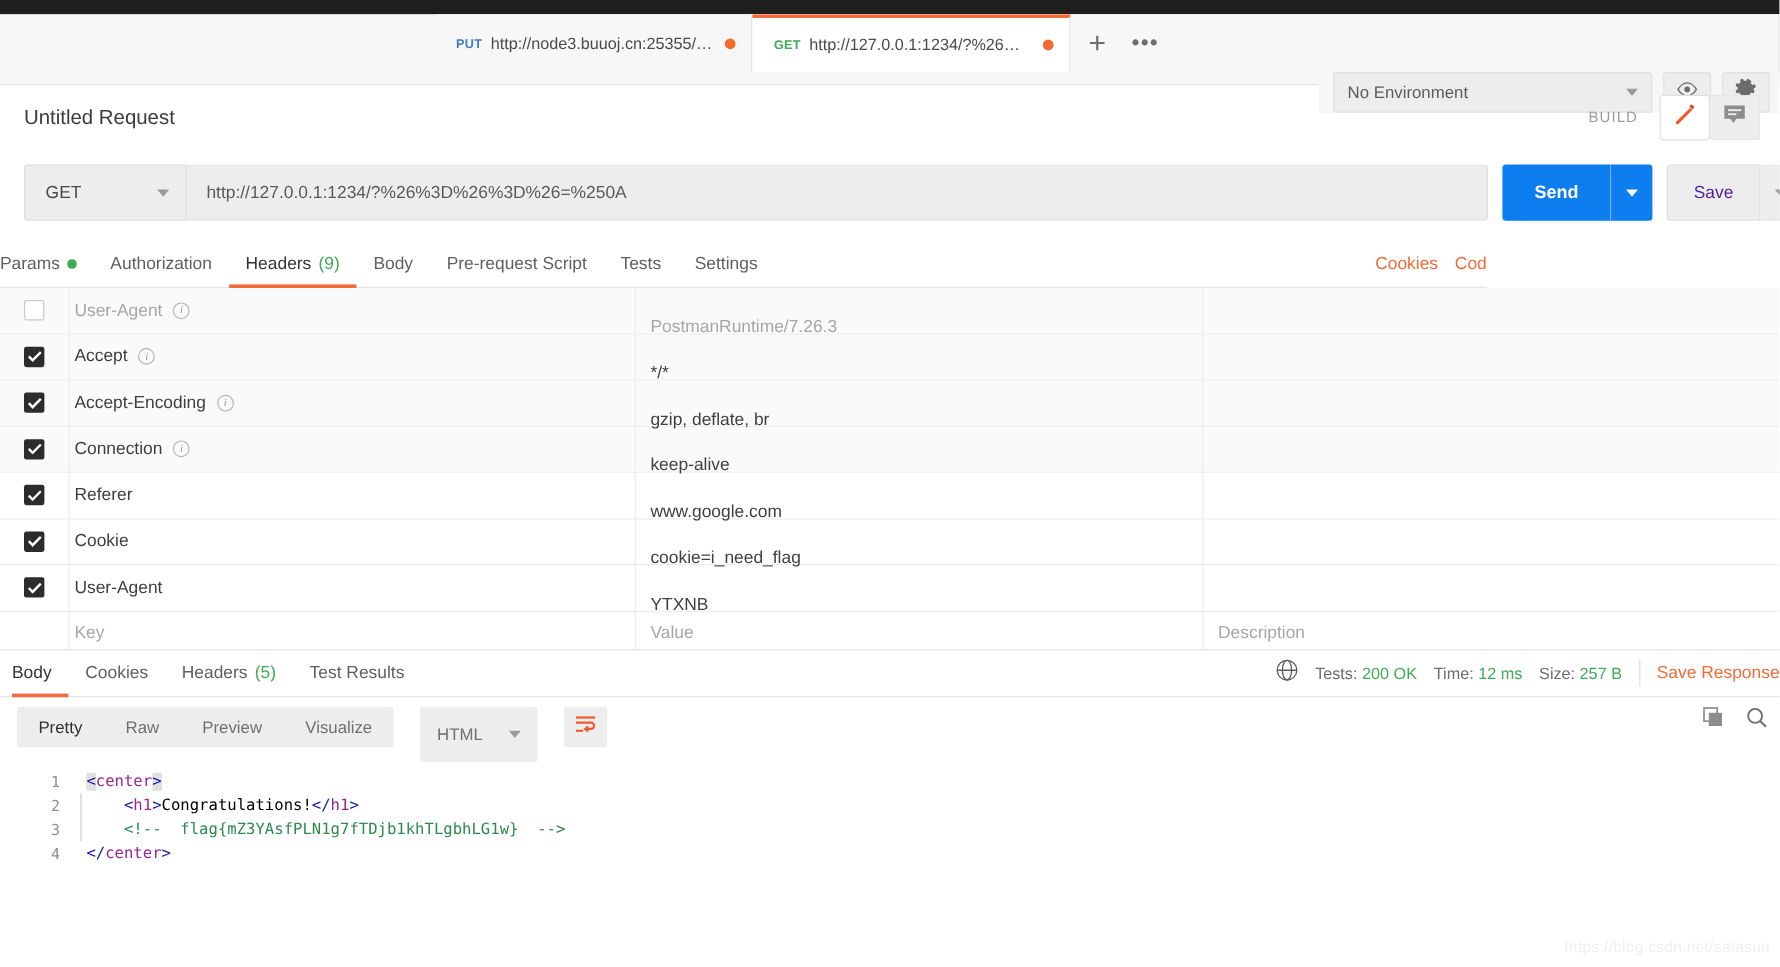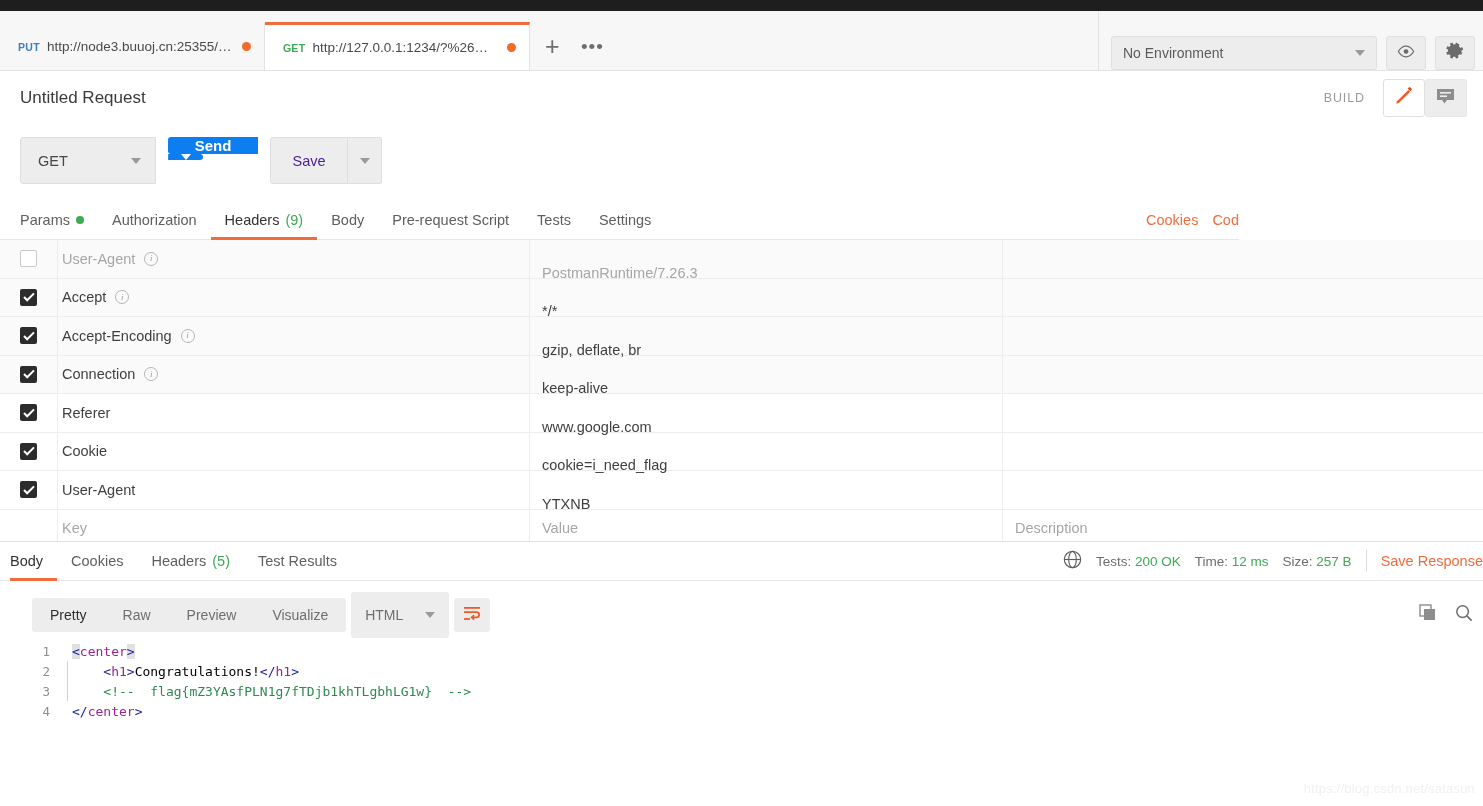--- a/index.html
+++ b/index.html
@@ -17,21 +17,21 @@
   .titlebar {
     position: absolute; left: 0; top: 0; width: 1483px; height: 12px;
     background: #1e1e1e;
   }
 
   
   .tabbar {
     position: absolute; left: 0; top: 12px; width: 1483px; height: 59px;
     background: #f7f7f7;
     border-bottom: 1px solid #e3e3e3;
-    display: flex; align-items: flex-end;
+    display: flex; align-items: flex-end; flex-direction: column;
   }
   .tabbar-left {
     width: 1121px; height: 59px; display: flex; align-items: flex-end;
     border-right: 1px solid #e3e3e3;
     background: #f7f7f7;
   }
   .tab {
     position: relative;
     height: 47px;
     display: flex; align-items: center; gap: 7px;
@@ -115,21 +115,21 @@
     width: 136px; background: #ededed; border: 1px solid #dedede;
     border-radius: 3px 0 0 3px; display: flex; align-items: center;
     justify-content: space-between; padding: 0 14px 0 17px; cursor: pointer;
   }
   .method-select .m { font-size: 14.5px; color: #474747; }
   .url-input {
     width: 1084px; background: #ededed; border: 1px solid #dedede; border-left: none;
     border-radius: 0 3px 3px 0; display: flex; align-items: center; padding: 0 16px;
     font-size: 14.5px; color: #5a5a5a; cursor: text;
   }
-  .send-wrap { margin-left: 12px; display: flex; flex-direction: column; }
+  .send-wrap { margin-left: 12px; display: flex; }
   .send-btn {
     width: 90px; background: #0d7ef0; color: #fff; font-size: 15px; font-weight: bold;
     display: flex; align-items: center; justify-content: center;
     border-radius: 3px 0 0 3px; cursor: pointer;
   }
   .send-caret-btn {
     width: 35px; background: #0d7ef0; border-radius: 0 3px 3px 0;
     display: flex; align-items: center; justify-content: center; cursor: pointer;
     border-left: 1px solid #2b8bf2;
   }
@@ -143,21 +143,20 @@
   .save-caret-btn {
     width: 34px; background: #ededed; border: 1px solid #dedede; border-left: none;
     border-radius: 0 3px 3px 0; display: flex; align-items: center;
     justify-content: center; cursor: pointer;
   }
 
   
   .req-tabs {
     position: absolute; left: 0; top: 200px; width: 1239px; height: 40px;
     display: flex; align-items: flex-end; border-bottom: 1px solid #e6e6e6;
-    padding-left: 20px;
   }
   .rtab {
     height: 39px; display: flex; align-items: center; gap: 6px;
     padding: 0 14px; font-size: 14.5px; color: #5f5f5f; cursor: pointer;
     position: relative;
   }
   .rtab:first-child { padding-left: 0; }
   .rtab.active { color: #333; }
   .rtab.active::after {
     content: ""; position: absolute; left: 0; right: 0; bottom: -1px;
@@ -224,21 +223,21 @@
     margin-left: auto; display: flex; align-items: center; gap: 0px;
     height: 38px; padding-right: 0;
   }
   .meta { font-size: 13.5px; color: #6d6d6d; margin-right: 14px; }
   .meta .val { color: #3daa55; }
   .vsep { width: 1px; height: 22px; background: #dcdcdc; margin: 0 14px 0 0; }
 
   
   .body-toolbar {
     position: absolute; left: 0; top: 589px; width: 1483px; height: 52px;
-    display: flex; align-items: center; padding-left: 32px; gap: 5px;
+    display: flex; align-items: flex-start; padding-left: 14px; gap: 22px;
   }
   .seg {
     height: 34px; background: #ededed; border-radius: 3px; display: flex;
     align-items: center;
   }
   .seg .s {
     padding: 0 18px; font-size: 14px; color: #6f6f6f; cursor: pointer;
     height: 34px; display: flex; align-items: center;
   }
   .seg .s.active { color: #2f2f2f; }
@@ -353,20 +352,21 @@
         </span>
       </div>
     </div>
   </div>
 
   <div class="urlbar">
     <div class="method-select">
       <span class="m">GET</span>
       <span class="caret"></span>
     </div>
+    <div class="url-input">http://127.0.0.1:1234/?%26%3D%26%3D%26=%250A</div>
     <div class="send-wrap">
       <div class="send-btn">Send</div>
       <div class="send-caret-btn">
         <span class="caret caret-white"></span>
       </div>
     </div>
     <div class="save-wrap">
       <div class="save-btn">Save</div>
       <div class="save-caret-btn">
         <span class="caret"></span>

